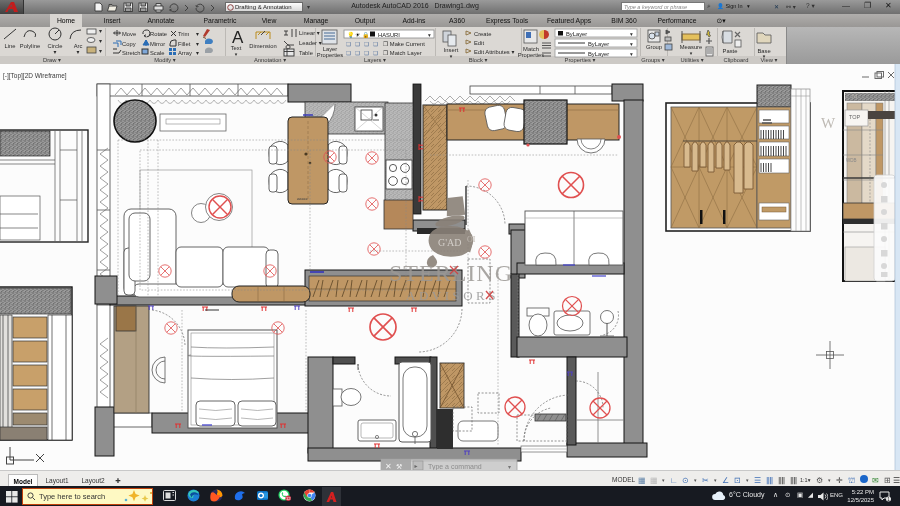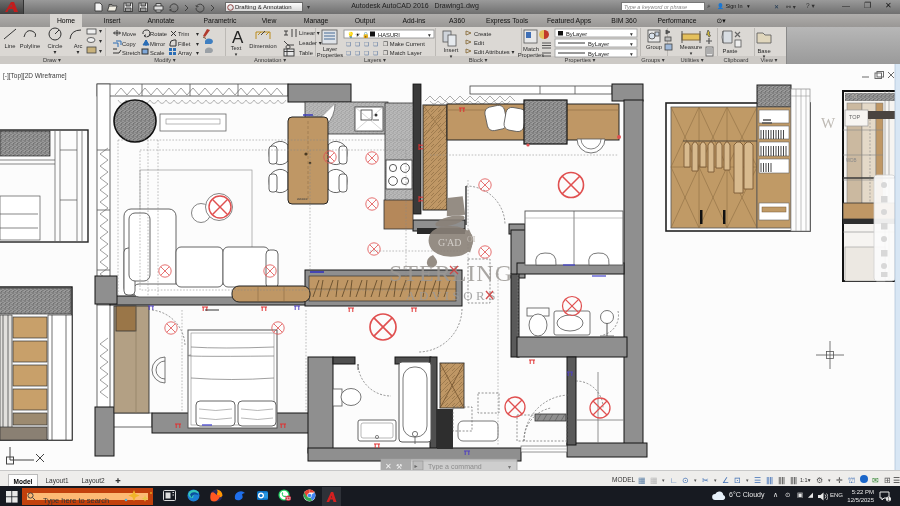--- a/index.html
+++ b/index.html
@@ -20,21 +20,21 @@
 #tabrow{position:absolute;left:0;top:14px;width:900px;height:13px;background:linear-gradient(#b0aeac,#999795);}
 .tab{position:absolute;top:0;height:13px;font-size:6.8px;color:#111;line-height:13px;text-align:center;}
 .tab.active{background:#d8d5d1;color:#000;}
 #ribbon{position:absolute;left:0;top:27px;width:900px;height:37px;background:#dbd8d4;}
 #ribbonempty{position:absolute;left:786px;top:27px;width:114px;height:37px;
  background:linear-gradient(#b7b7b7,#9a9a9a);border-left:1px solid #888;}
 #drawarea{position:absolute;left:0;top:64px;width:900px;height:406px;background:#fcfcfc;}
 #statusrow{position:absolute;left:0;top:470px;width:900px;height:16px;background:#eeedeb;border-top:1px solid #c8c8c8;}
 .mtab{position:absolute;top:3px;height:13px;font-size:6.5px;color:#333;line-height:13px;text-align:center;}
 #taskbar{position:absolute;left:0;top:486px;width:900px;height:20px;background:#171a21;}
-#tsearch{position:absolute;left:22px;top:488px;width:131px;height:17px;background:#fdba74;border:5px solid #c2410c;
+#tsearch{position:absolute;left:22px;top:488px;width:131px;height:17px;background:#fef9c3;border:1px solid #c2410c;
  font-size:7.5px;color:#333;line-height:15px;padding-left:16px;}
 .ticon{position:absolute;top:489px;width:13px;height:13px;}
 .tray{position:absolute;color:#e8e8e8;font-size:6.5px;}
 </style>
 </head>
 <body>
 <div id="titlebar">
  <div id="logoA">
       <svg width="17" height="12" viewBox="0 0 17 12">
         <path d="M2 11 L8 1 L11 1 L15 11 L11 11 L10 8 L6 8 L7 5.5 L9 5.5 L8.2 3.5 L4.5 11 Z" fill="#c21d1d"></path>

